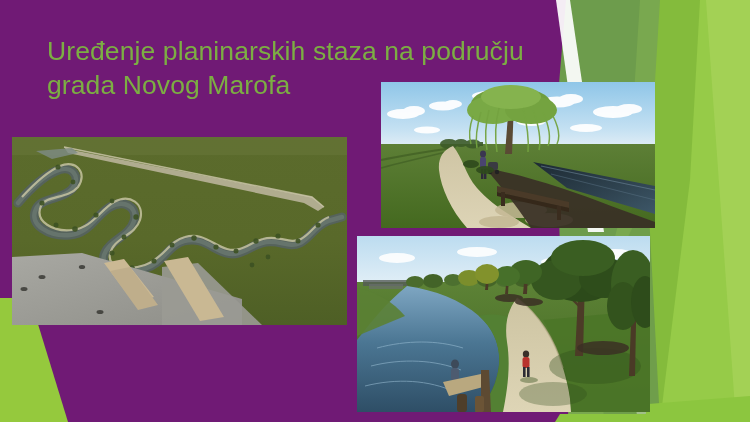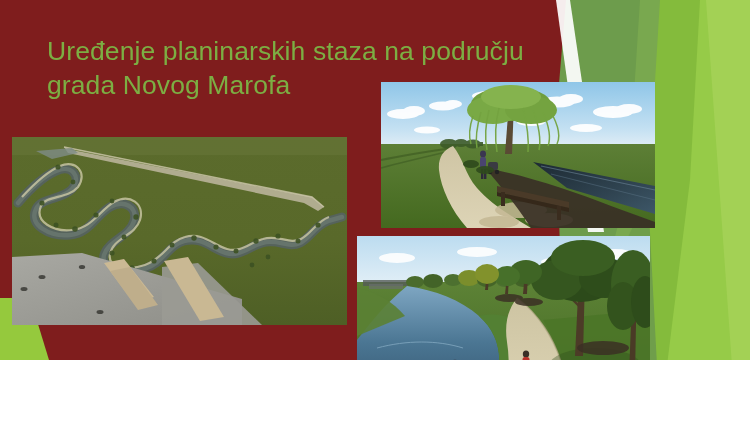--- a/index.html
+++ b/index.html
@@ -1,21 +1,21 @@
 <!DOCTYPE html>
 <html><head>
 <meta charset="utf-8">
 <style>
   html,body{margin:0;padding:0;background:#fff;}
   body{width:750px;height:422px;overflow:hidden;font-family:"Liberation Sans",sans-serif;}
 
   #slide{
     position:relative;
-    width:750px;height:360px;
-    background:#7f1d1d;
+    width:750px;height:422px;
+    background:#701a75;
     overflow:hidden;
   }
 
   
   .deco{position:absolute;top:0;left:0;width:750px;height:422px;pointer-events:none;}
 
   
   #title{
     position:absolute;
     left:47px; top:34px;

